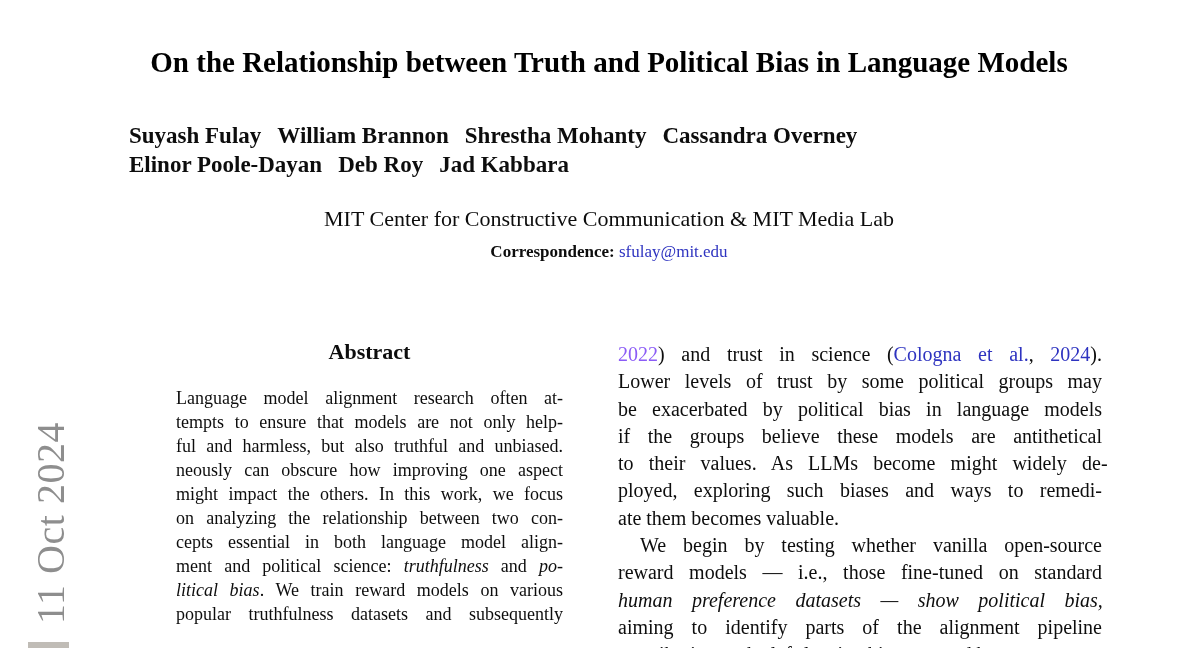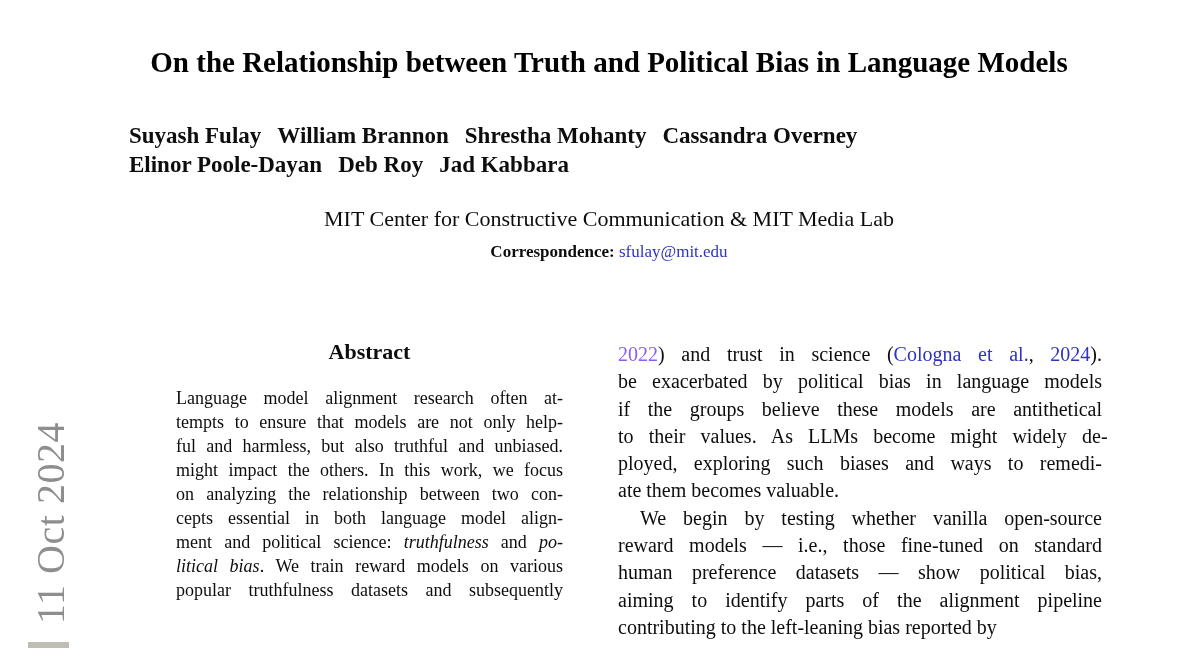--- a/index.html
+++ b/index.html
@@ -74,35 +74,37 @@
       <a class="link" style="color: rgb(46, 51, 192);">sfulay@mit.edu</a>
     </div>
   </div>
 
   <div class="col left">
     <div class="abs-head">Abstract</div>
     <div id="absLines">
         <div class="tline" style="word-spacing: 12.1281px;"><span><span>Language model alignment research often at-</span></span></div>
         <div class="tline" style="word-spacing: 6.13477px;"><span><span>tempts to ensure that models are not only help-</span></span></div>
         <div class="tline" style="word-spacing: 5.79464px;"><span><span>ful and harmless, but also truthful and unbiased.</span></span></div>
+        <div class="tline" style="word-spacing: 7.67969px;"><span><span>neously can obscure how improving one aspect</span></span></div>
         <div class="tline" style="word-spacing: 5.88281px;"><span><span>might impact the others. In this work, we focus</span></span></div>
         <div class="tline" style="word-spacing: 7.68229px;"><span><span>on analyzing the relationship between two con-</span></span></div>
         <div class="tline" style="word-spacing: 10.513px;"><span><span>cepts essential in both language model align-</span></span></div>
         <div class="tline" style="word-spacing: 7.67448px;"><span><span>ment and political science: </span><span class="it">truthfulness</span><span> and </span><span class="it">po-</span></span></div>
         <div class="tline" style="word-spacing: 7.12054px;"><span><span class="it">litical bias</span><span>. We train reward models on various</span></span></div>
         <div class="tline" style="word-spacing: 13.0156px;"><span><span>popular truthfulness datasets and subsequently</span></span></div>
       </div>
   </div>
 
   <div class="col right" id="rightLines">
       <div class="tline" style="word-spacing: 11.6895px;"><span><span class="link" style="color: #8b5cf6;">2022</span><span>) and trust in science (</span><span class="link" style="color: rgb(46, 51, 192);">Cologna et al.</span><span>, </span><span class="link" style="color: rgb(46, 51, 192);">2024</span><span>).</span></span></div>
+      <div class="tline" style="word-spacing: 9.53711px;"><span><span>Lower levels of trust by some political groups may</span></span></div>
       <div class="tline" style="word-spacing: 10.1942px;"><span><span>be exacerbated by political bias in language models</span></span></div>
       <div class="tline" style="word-spacing: 12.5759px;"><span><span>if the groups believe these models are antithetical</span></span></div>
       <div class="tline" style="word-spacing: 10.1641px;"><span><span>to their values. As LLMs become might widely de-</span></span></div>
       <div class="tline" style="word-spacing: 11.3772px;"><span><span>ployed, exploring such biases and ways to remedi-</span></span></div>
       <div class="tline"><span><span>ate them becomes valuable.</span></span></div>
       <div class="tline indent" style="word-spacing: 11.9167px;"><span><span>We begin by testing whether vanilla open-source</span></span></div>
       <div class="tline" style="word-spacing: 10.5871px;"><span><span>reward models — i.e., those fine-tuned on standard</span></span></div>
-      <div class="tline" style="word-spacing: 14.4844px;"><span><span>human preference datasets — show political bias,</span></span></div>
+      <div class="tline" style="word-spacing: 14.4844px; font-style: italic;"><span><span>human preference datasets — show political bias,</span></span></div>
       <div class="tline" style="word-spacing: 13.0446px;"><span><span>aiming to identify parts of the alignment pipeline</span></span></div>
       <div class="tline"><span><span>contributing to the left-leaning bias reported by</span></span></div>
     </div>
 </div>
 
 </body></html>

